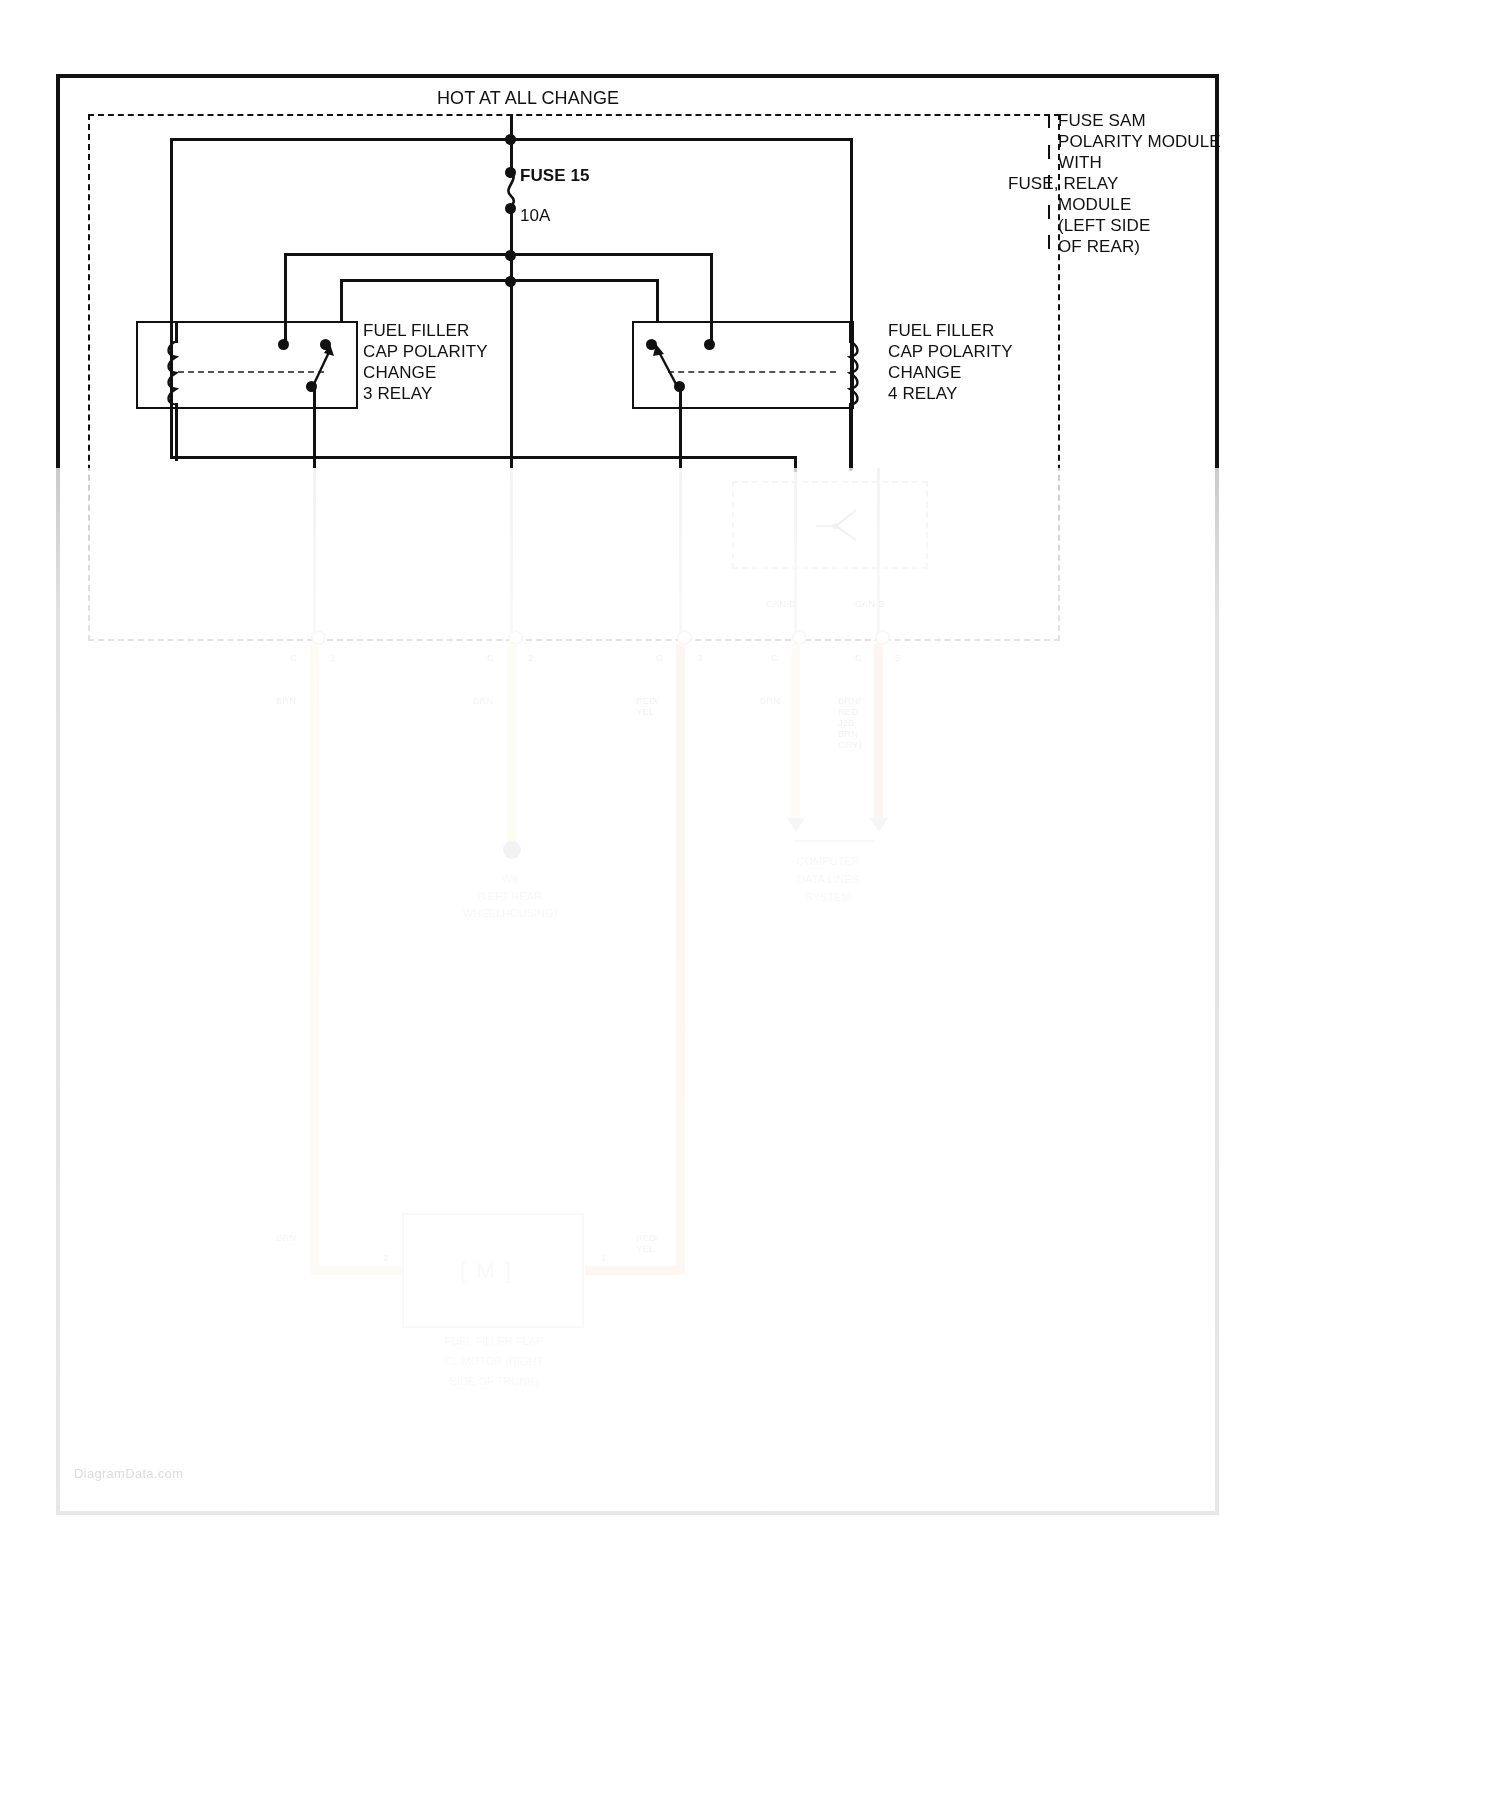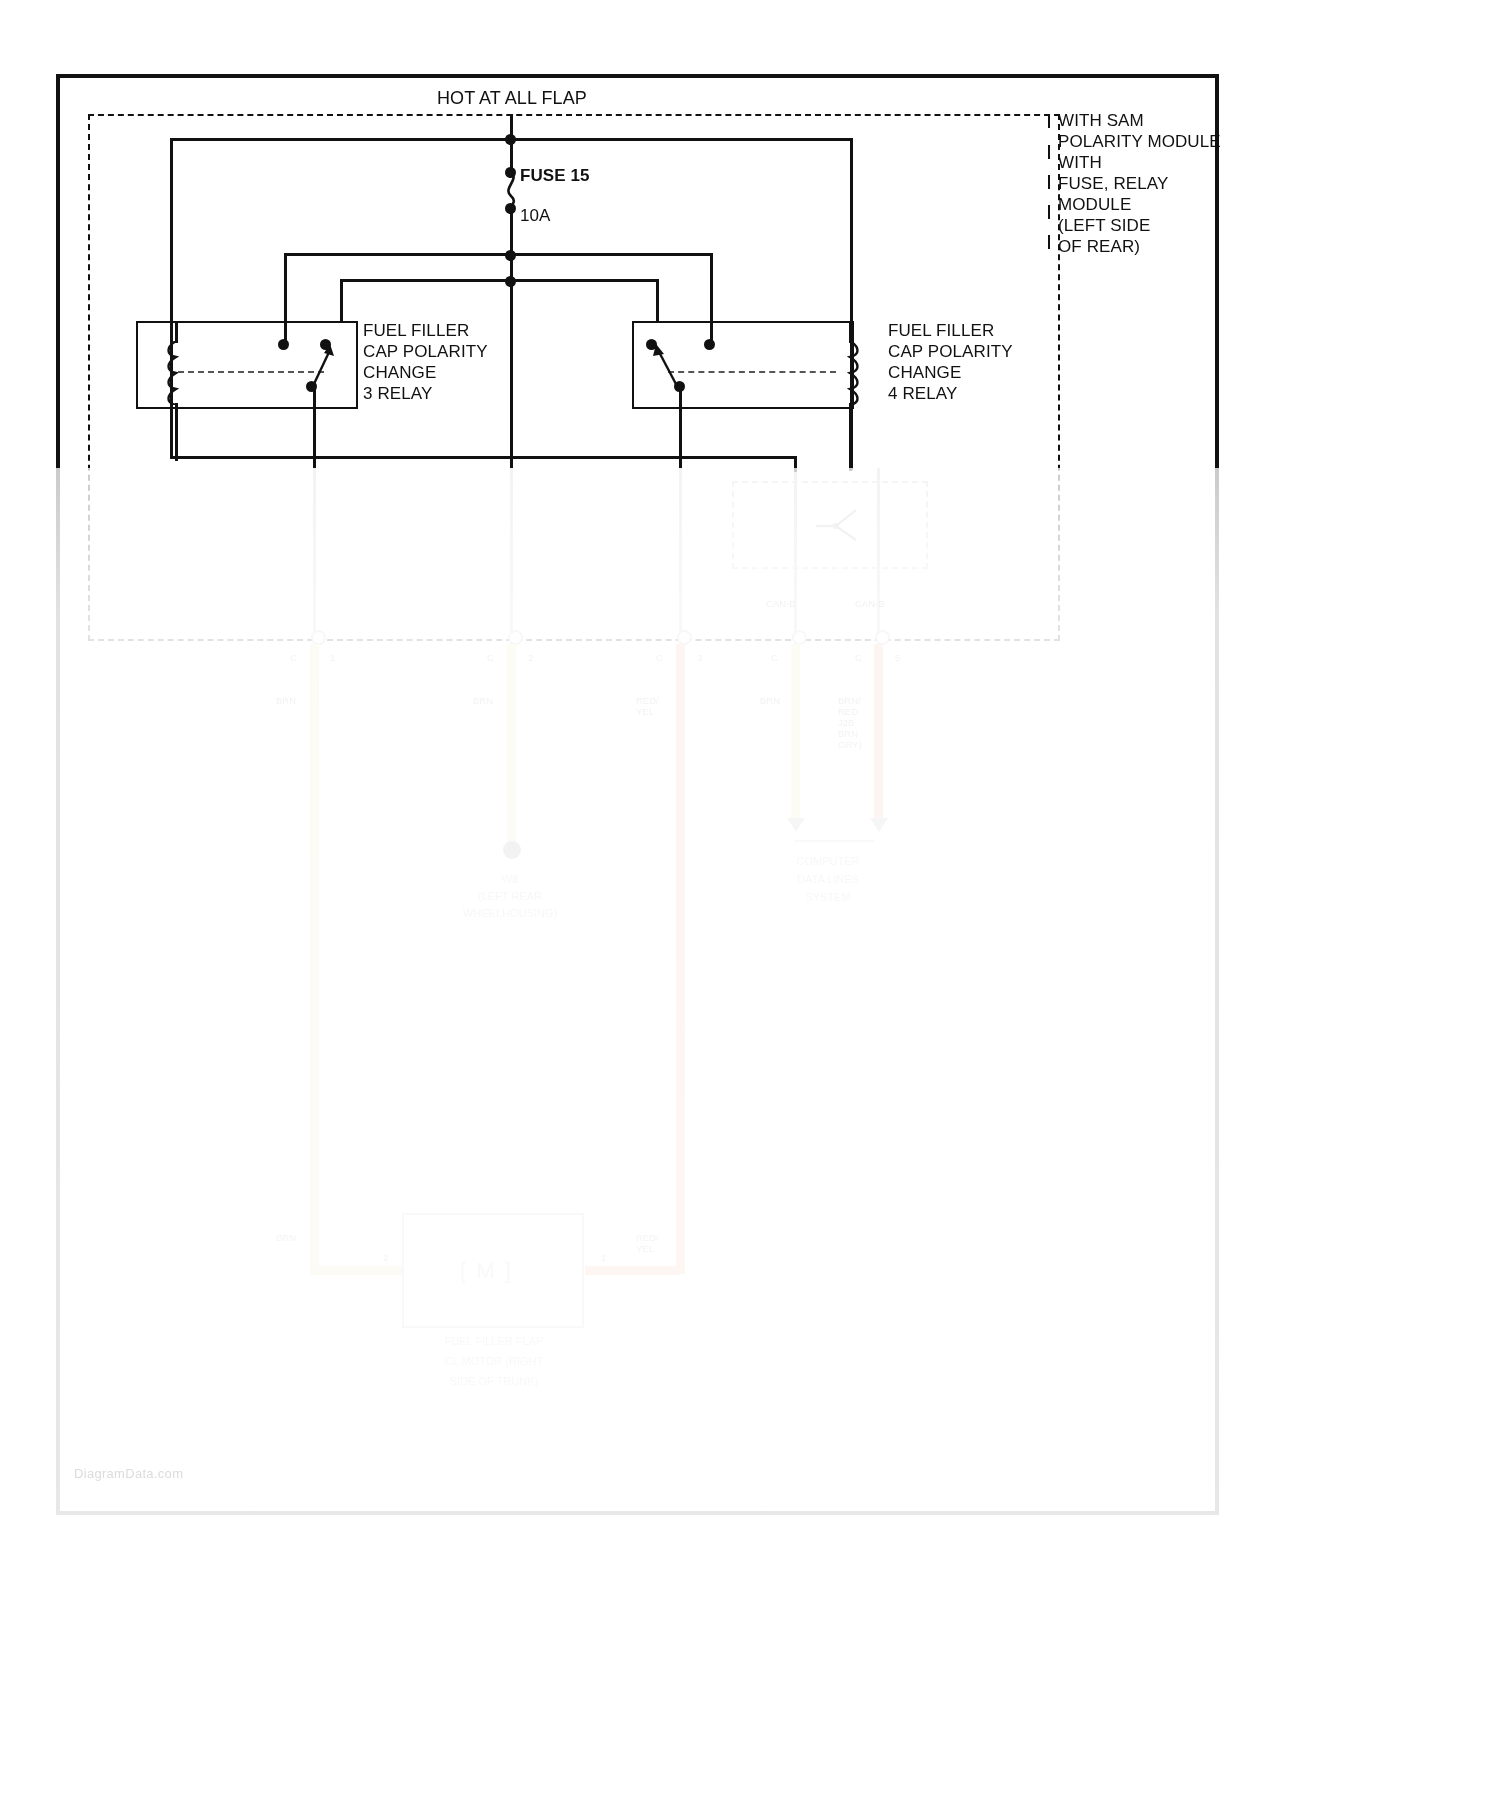--- a/index.html
+++ b/index.html
@@ -148,34 +148,34 @@
     background: #111;
   }
 </style>
 </head>
 <body>
 
 <div id="page">
 
   <div id="outer-frame"></div>
 
-  <div class="lbl" style="left:437px; top:88px; font-size:18px;">HOT AT ALL FLAP</div>
+  <div class="lbl" style="left:437px; top:88px; font-size:18px;">HOT AT ALL CHANGE</div>
 
   <div id="module-boundary"></div>
 
   <div class="module-tick" style="left:1048px; top:114px;"></div>
   <div class="module-tick" style="left:1048px; top:145px;"></div>
   <div class="module-tick" style="left:1048px; top:175px;"></div>
   <div class="module-tick" style="left:1048px; top:205px;"></div>
   <div class="module-tick" style="left:1048px; top:235px;"></div>
 
-  <div class="lbl" style="left:1058px; top:110px;">WITH SAM</div>
+  <div class="lbl" style="left:1058px; top:110px;">FUSE SAM</div>
   <div class="lbl" style="left:1058px; top:131px;">POLARITY MODULE</div>
   <div class="lbl" style="left:1058px; top:152px;">WITH</div>
-  <div class="lbl" style="left:1058px; top:173px;">FUSE, RELAY</div>
+  <div class="lbl" style="left:1008px; top:173px;">FUSE, RELAY</div>
   <div class="lbl" style="left:1058px; top:194px;">MODULE</div>
   <div class="lbl" style="left:1058px; top:215px;">(LEFT SIDE</div>
   <div class="lbl" style="left:1058px; top:236px;">OF REAR)</div>
 
   <div class="w wv" style="left:510px; top:114px; height:58px;"></div>
   <div class="dot" style="left:505px; top:134px;"></div>
 
   <svg style="position:absolute; left:500px; top:170px;" width="26" height="44">
     <path d="M11,2 C20,10 2,18 11,26 C20,34 4,38 11,42" stroke="#111" stroke-width="2.6" fill="none"></path>
   </svg>

